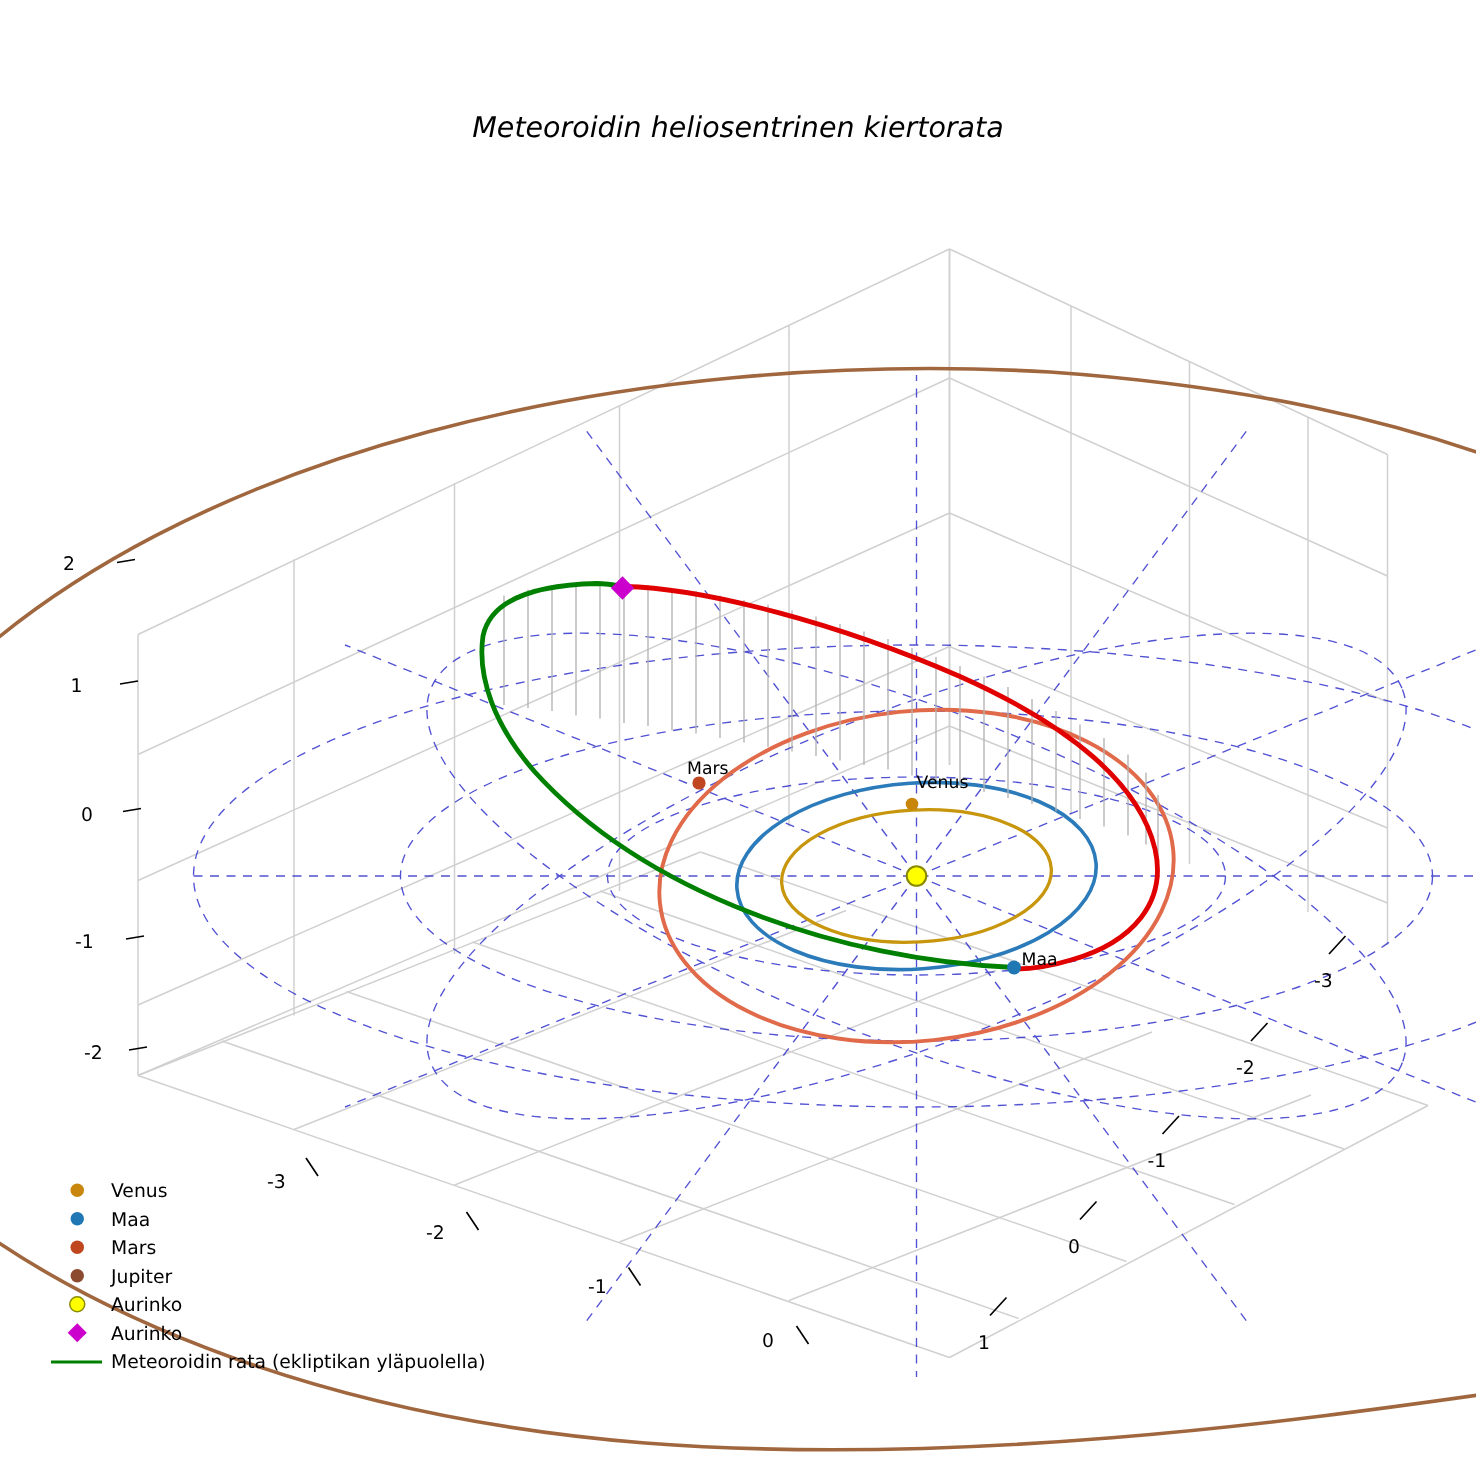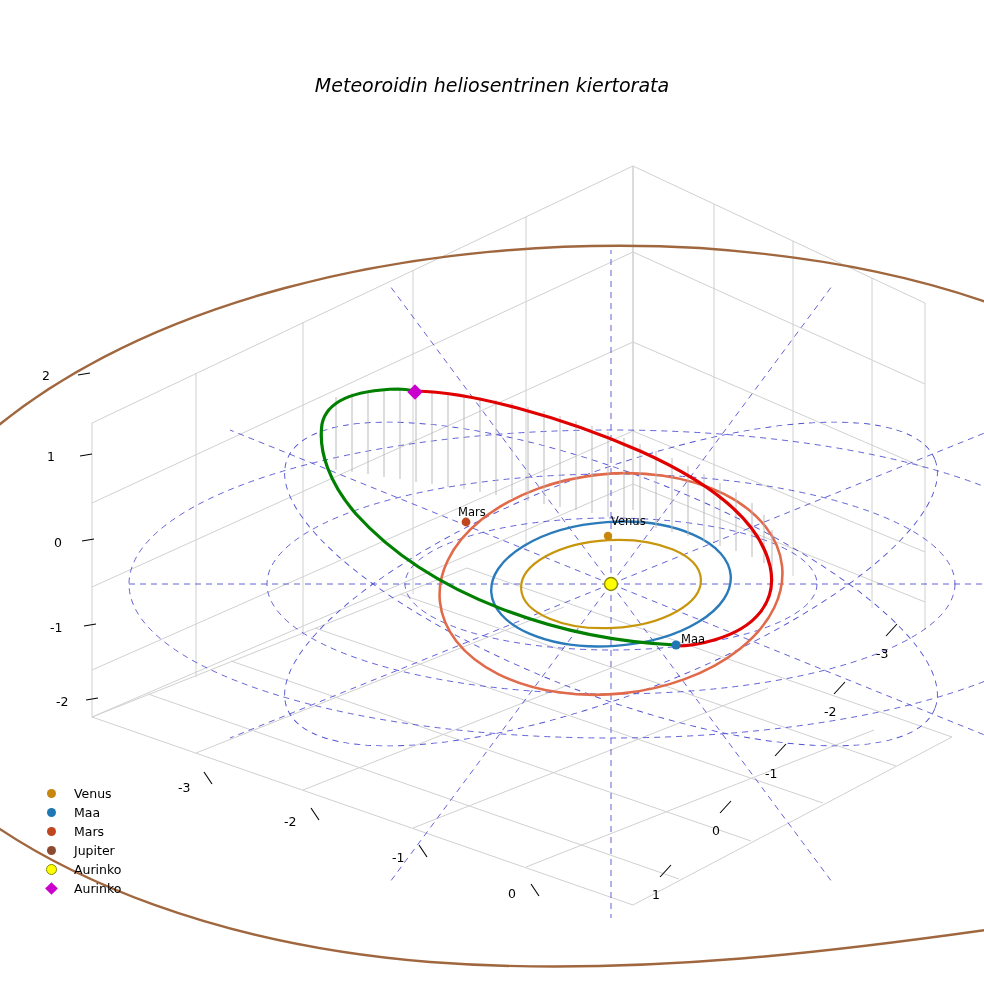--- a/index.html
+++ b/index.html
@@ -277,17 +277,23 @@
       <span class="legend-text">Aurinko</span>
     </div>
 
     <div class="legend-row">
       <span class="legend-key">
         <span class="diamond" style="background:#cc00cc;"></span>
       </span>
       <span class="legend-text">Aurinko</span>
     </div>
 
+    <div class="legend-row">
+      <span class="legend-key">
+        <span class="line-key" style="border-top-color:#008000;"></span>
+      </span>
+      <span class="legend-text">Meteoroidin rata (ekliptikan yläpuolella)</span>
+    </div>
 
 
   </div>
 
 </div>
 
 </body></html>

